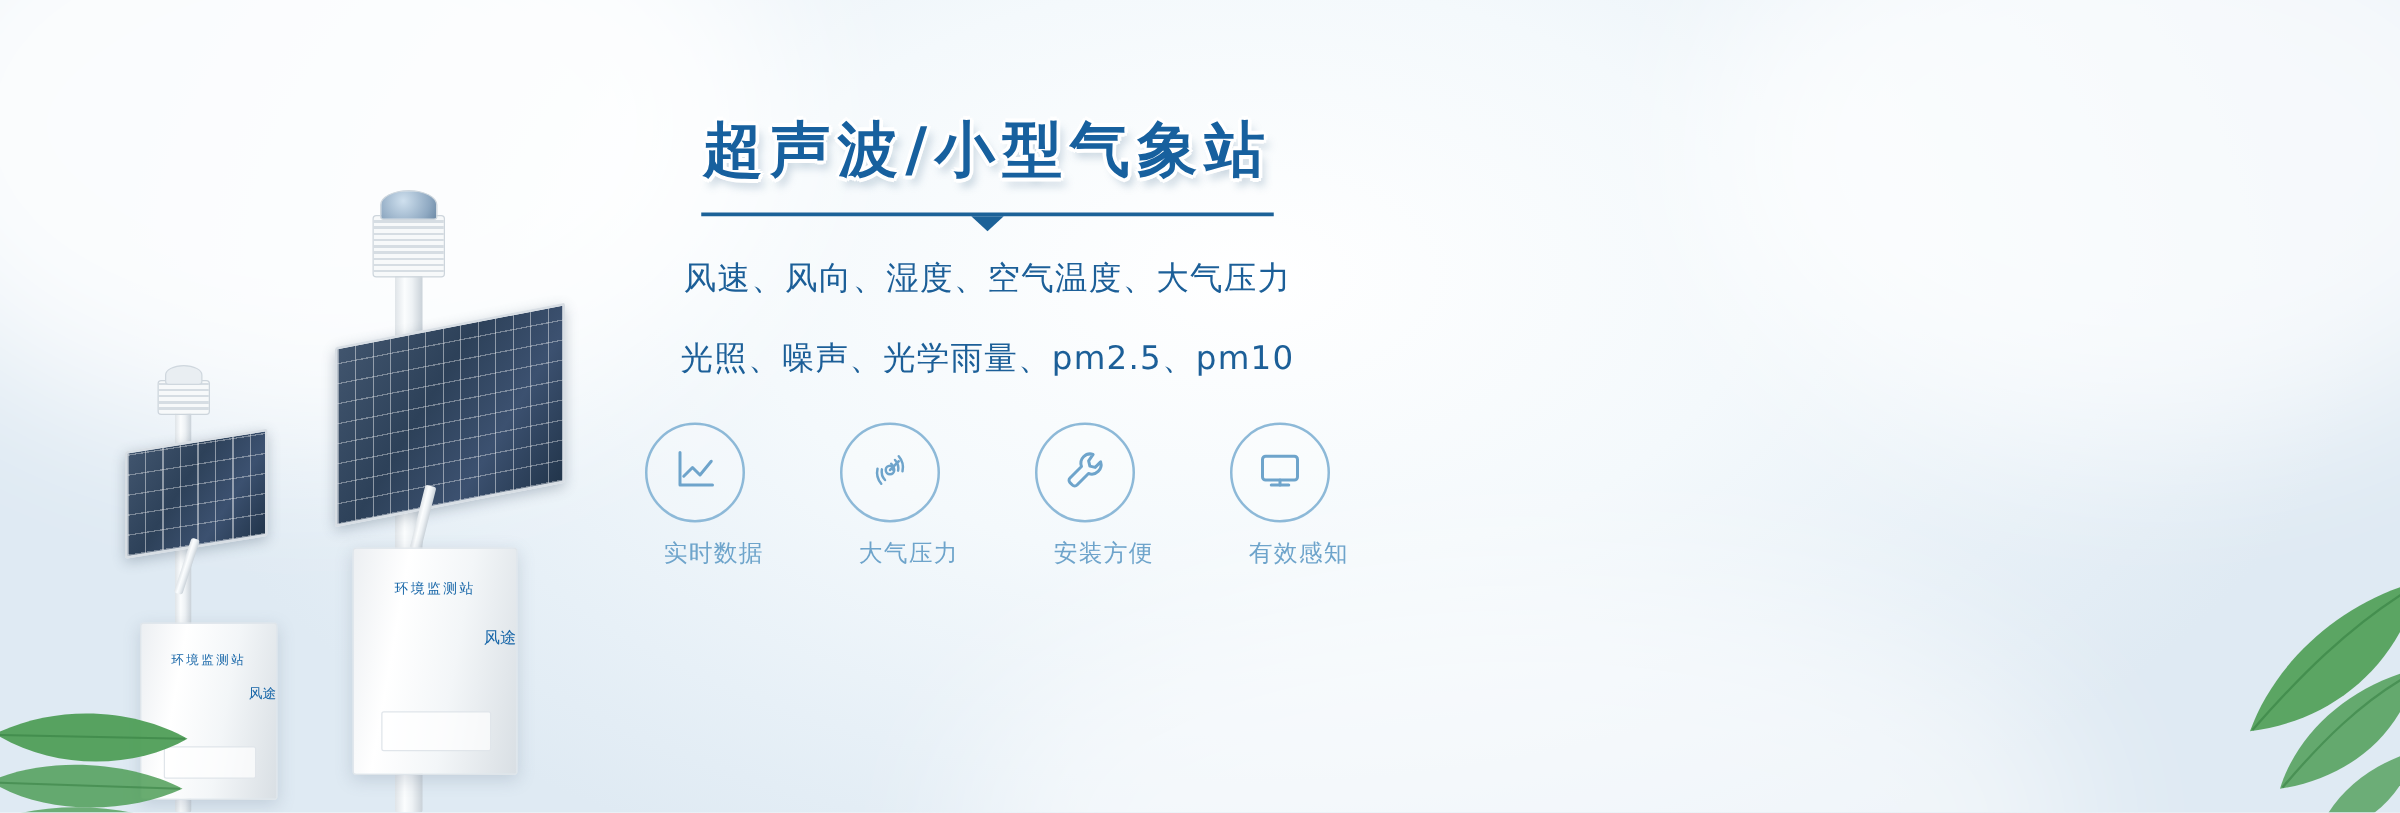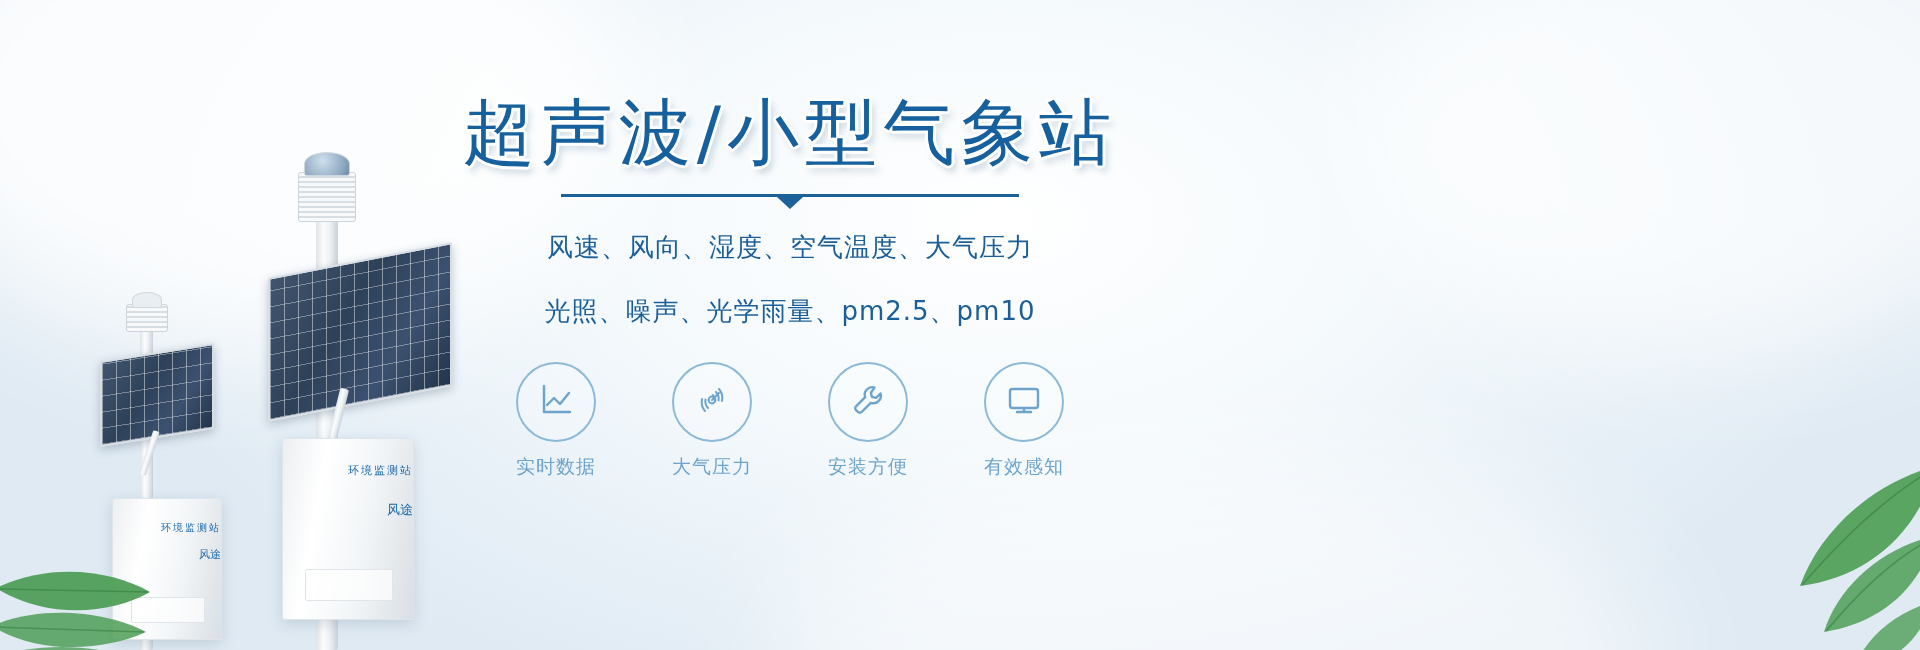--- a/index.html
+++ b/index.html
@@ -16,21 +16,21 @@
   }
   
   .wash{position:absolute;border-radius:50%;filter:blur(60px);pointer-events:none;}
   .wash.w1{left:-120px;top:-160px;width:760px;height:520px;background:rgba(255,255,255,.85);}
   .wash.w2{right:-140px;top:-120px;width:700px;height:480px;background:rgba(255,255,255,.7);}
   .wash.w3{left:40%;bottom:-220px;width:900px;height:420px;background:rgba(255,255,255,.55);}
 
   
   .content{position:absolute;left:430px;top:96px;width:720px;text-align:center;}
   .headline{
-    font-size:72px;line-height:1;font-weight:400;letter-spacing:6px;
+    font-size:48px;line-height:1;font-weight:700;letter-spacing:6px;
     color:#17609e;
     text-shadow:
       2px 2px 0 #ffffff, -2px 2px 0 #ffffff, 2px -2px 0 #ffffff, -2px -2px 0 #ffffff,
       0 3px 0 #ffffff, 3px 0 0 #ffffff, 0 -3px 0 #ffffff, -3px 0 0 #ffffff,
       4px 6px 7px rgba(120,150,175,.45);
     font-family:"DejaVu Sans","Liberation Sans",sans-serif;
     white-space:nowrap;
   }
   .divider{position:relative;margin:26px auto 0;width:458px;height:14px;}
   .divider .line{position:absolute;left:0;top:0;width:458px;height:3px;background:#1c6298;}
@@ -39,21 +39,21 @@
     width:0;height:0;border-left:13px solid transparent;border-right:13px solid transparent;
     border-top:12px solid #1c6298;
   }
   .sub{
     margin-top:14px;font-size:26px;line-height:50px;color:#1c5f98;letter-spacing:1px;
     font-family:"DejaVu Sans","Liberation Sans",sans-serif;white-space:nowrap;
   }
 
   
   .features{display:flex;justify-content:center;gap:46px;margin-top:26px;}
-  .feature{width:110px;text-align:center;}
+  .feature{width:110px;text-align:right;}
   .circle{
     width:76px;height:76px;margin:0 auto;border-radius:50%;
     border:2px solid #8db9d8;display:flex;align-items:center;justify-content:center;
     background:rgba(255,255,255,.22);
   }
   .feature .cap{margin-top:12px;font-size:19px;color:#6ea4cb;letter-spacing:1px;
     font-family:"DejaVu Sans","Liberation Sans",sans-serif;white-space:nowrap;}
 
   
   .photo{position:absolute;}
@@ -64,21 +64,21 @@
   .st3{right:300px;bottom:0;width:360px;height:520px;}
 
   .pole{position:absolute;background:linear-gradient(90deg,#dfe4e8,#fbfdfe 35%,#eef2f5 62%,#c9d1d8);border-radius:2px;}
   .box{
     position:absolute;border-radius:3px;
     background:linear-gradient(100deg,#eceff2 0%,#ffffff 28%,#f3f6f8 60%,#d9dfe4 100%);
     box-shadow:0 4px 14px rgba(90,110,130,.22);
     border:1px solid #dfe5ea;
   }
   .boxlabel{
-    position:absolute;left:0;right:0;text-align:right;color:#1766a8;
+    position:absolute;left:0;right:0;text-align:center;color:#1766a8;
     font-size:10px;letter-spacing:2px;font-family:Liberation Mono, monospace;
     white-space:nowrap;
   }
   .brand{position:absolute;left:0;right:0;text-align:right;color:#1766a8;font-size:11px;
     font-family:"DejaVu Sans","Liberation Sans",sans-serif;white-space:nowrap;}
   .solar{
     position:absolute;
     background:
       repeating-linear-gradient(90deg,rgba(255,255,255,.45) 0 1px,transparent 1px 14px),
       repeating-linear-gradient(0deg,rgba(255,255,255,.35) 0 1px,transparent 1px 16px),

